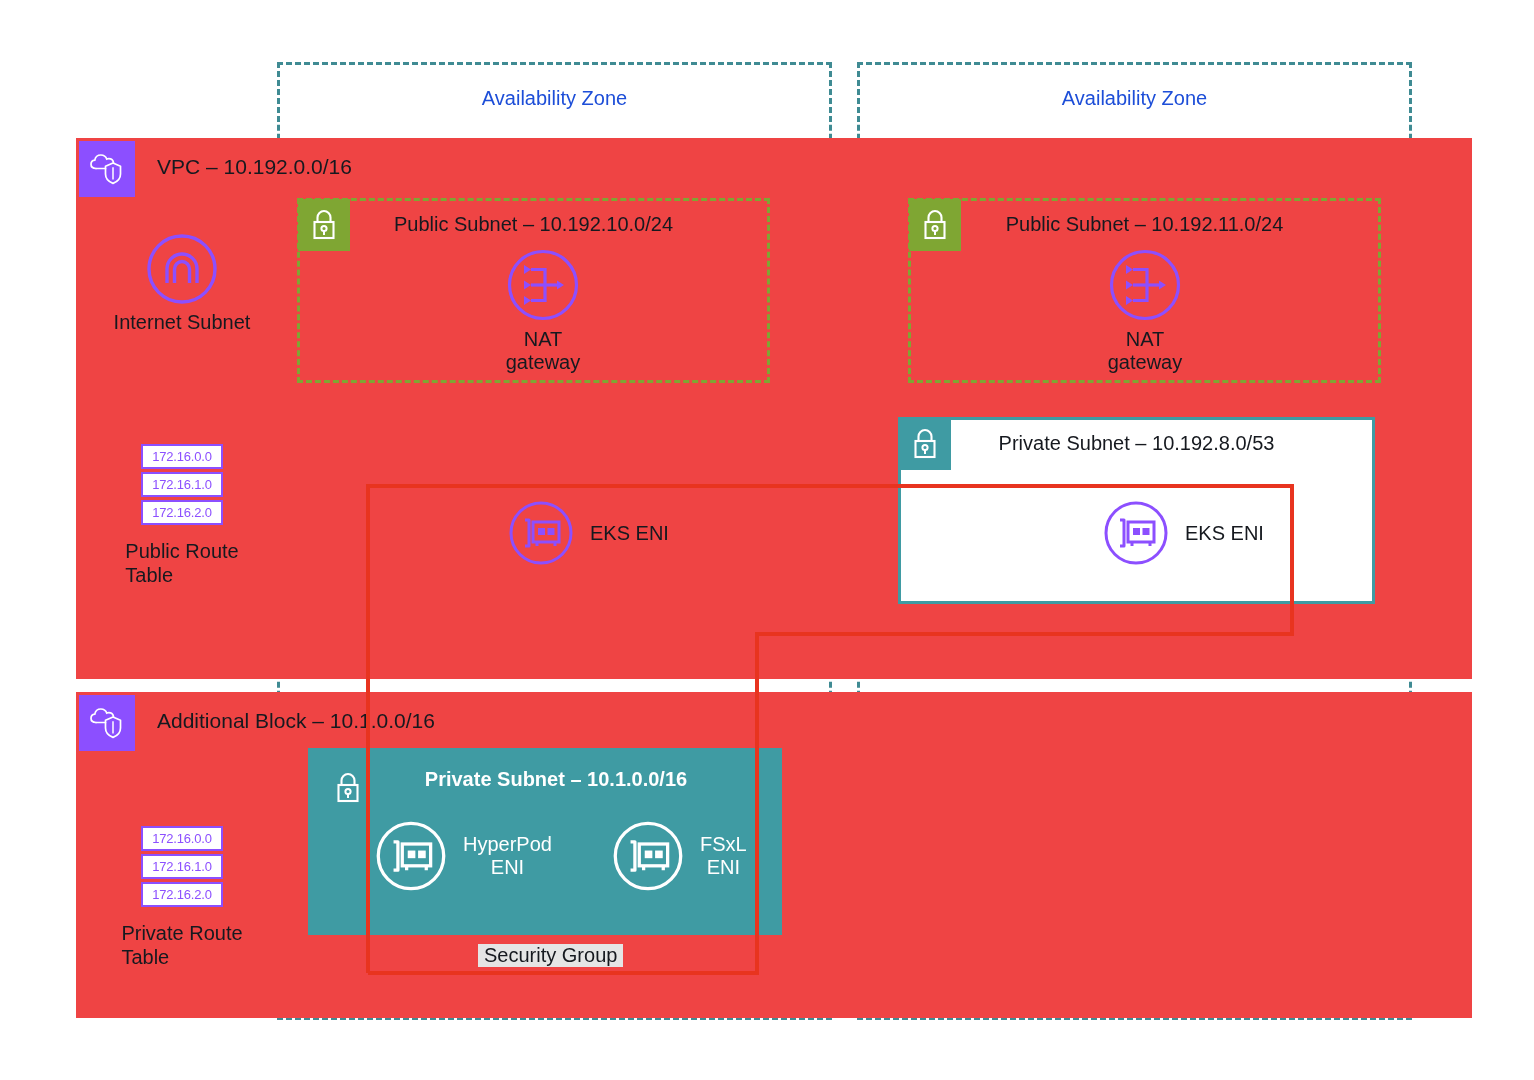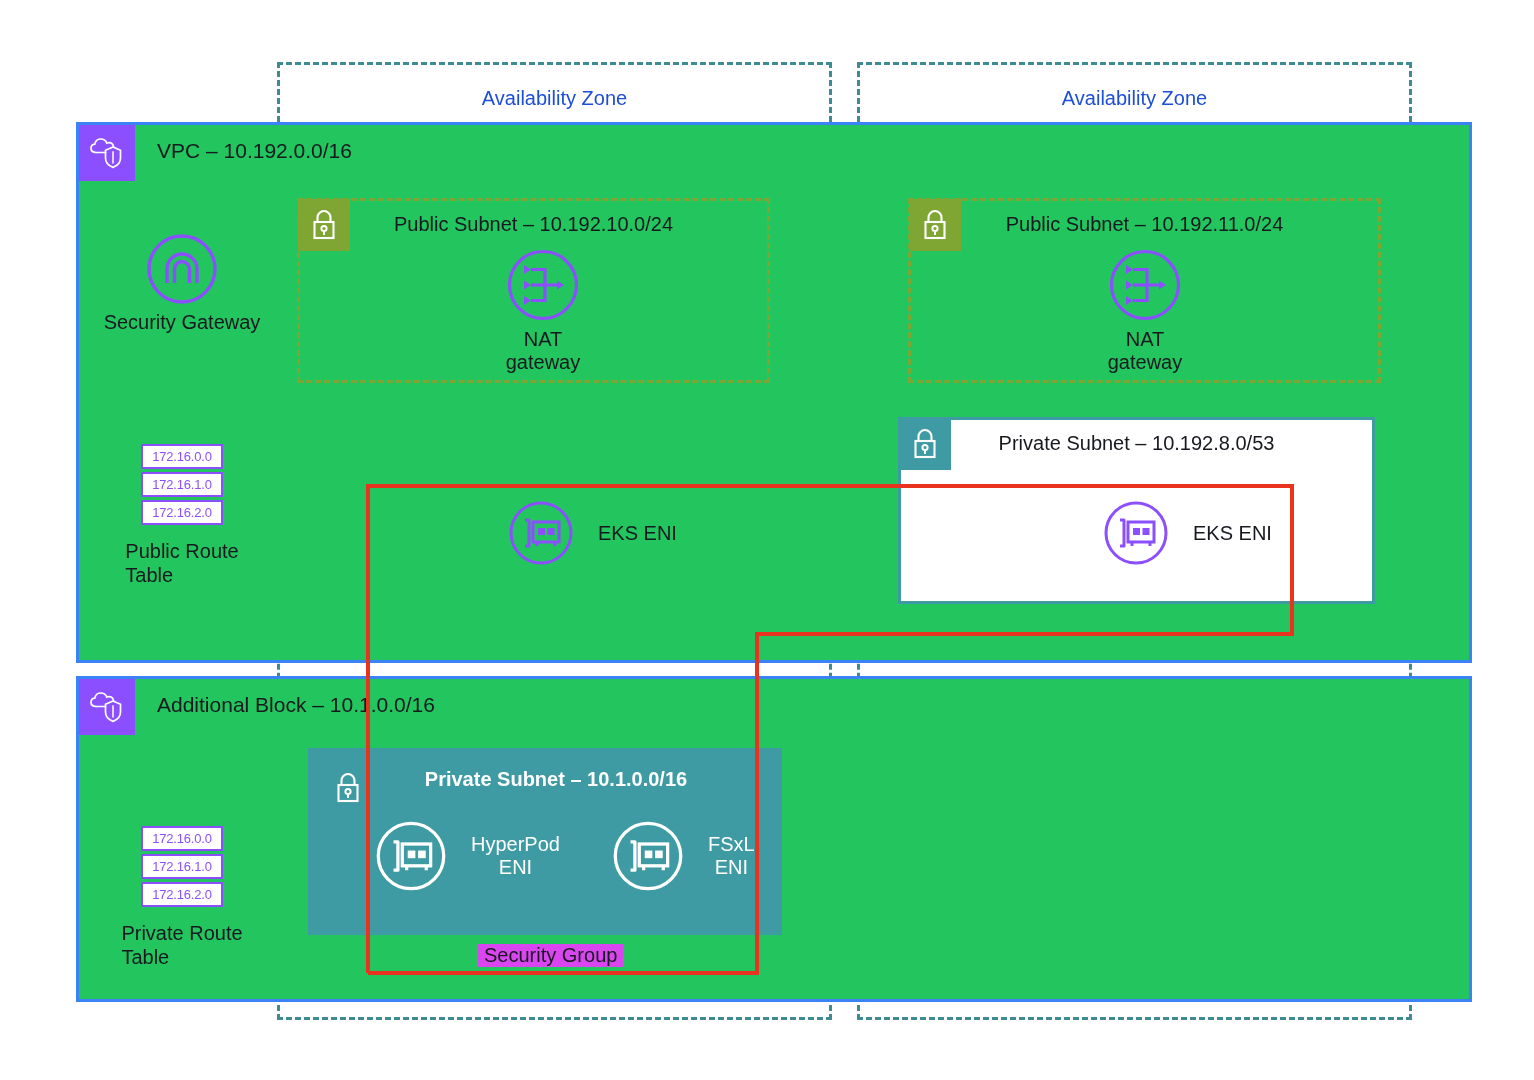--- a/index.html
+++ b/index.html
@@ -32,23 +32,24 @@
     left: 0;
     width: 100%;
     text-align: center;
     font-size: 20px;
     color: #1d4ed8;
     z-index: 6;
   }
 
   
   .vpc-box {
-    border: 3px solid #3b82f6;
-    background: #22c55e;
+    border: 3px solid #ef4444;
+    background: #ef4444;
     z-index: 3;
+    margin-top: 16px;
   }
   .vpc-badge {
     position: absolute;
     top: 0px;
     left: 0px;
     width: 56px;
     height: 56px;
     background: #8C4FFF;
     display: flex;
     align-items: center;
@@ -133,21 +134,21 @@
     display: flex;
     flex-direction: column;
     align-items: center;
     z-index: 9;
   }
   .node-row {
     position: absolute;
     display: flex;
     flex-direction: row;
     align-items: center;
-    gap: 24px;
+    gap: 16px;
     z-index: 9;
   }
   .node-label {
     font-size: 20px;
     text-align: center;
     line-height: 1.15;
     color: #16191f;
     white-space: pre-line;
   }
   .node-label.white { color: #ffffff; }
@@ -189,21 +190,21 @@
     width: 1534px;
     height: 1080px;
     z-index: 10;
     pointer-events: none;
   }
   .sg-caption {
     position: absolute;
     font-size: 20px;
     z-index: 11;
     color: #16191f;
-    background: #d946ef;
+    background: #e5e5e5;
     padding: 0 6px;
   }
 </style>
 </head>
 <body>
 
 <div id="canvas">
 
   <div class="abs az-box" style="left:277px; top:62px; width:555px; height:958px;">
     <div class="az-label">Availability Zone</div>
@@ -225,21 +226,21 @@
     </div>
     <div class="vpc-title">VPC – 10.192.0.0/16</div>
   </div>
 
   <div class="node" style="left:94px; top:233px; width:176px;">
     <svg width="72" height="72" viewBox="0 0 72 72">
       <circle cx="36" cy="36" r="33" fill="none" stroke="#8C4FFF" stroke-width="3.4"></circle>
       <path d="M21 50 L21 36 C21 27.7 27.7 21 36 21 C44.3 21 51 27.7 51 36 L51 50" fill="none" stroke="#8C4FFF" stroke-width="3.4"></path>
       <path d="M28.5 50 L28.5 36 C28.5 31.9 31.9 28.5 36 28.5 C40.1 28.5 43.5 31.9 43.5 36 L43.5 50" fill="none" stroke="#8C4FFF" stroke-width="3.4"></path>
     </svg>
-    <div class="node-label" style="margin-top:6px;">Security Gateway</div>
+    <div class="node-label" style="margin-top:6px;">Internet Subnet</div>
   </div>
 
   <div class="route-table" style="left:94px; top:444px; width:176px;">
     <div class="rt-row">172.16.0.0</div>
     <div class="rt-row">172.16.1.0</div>
     <div class="rt-row">172.16.2.0</div>
     <div class="rt-caption">Public Route
 Table</div>
   </div>
 

